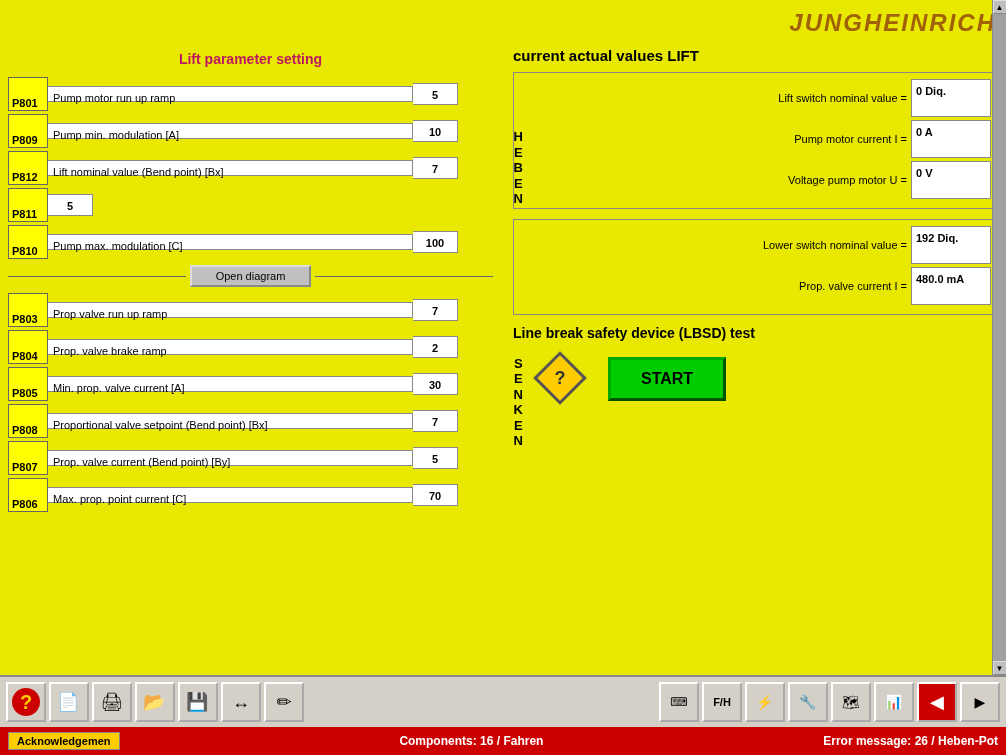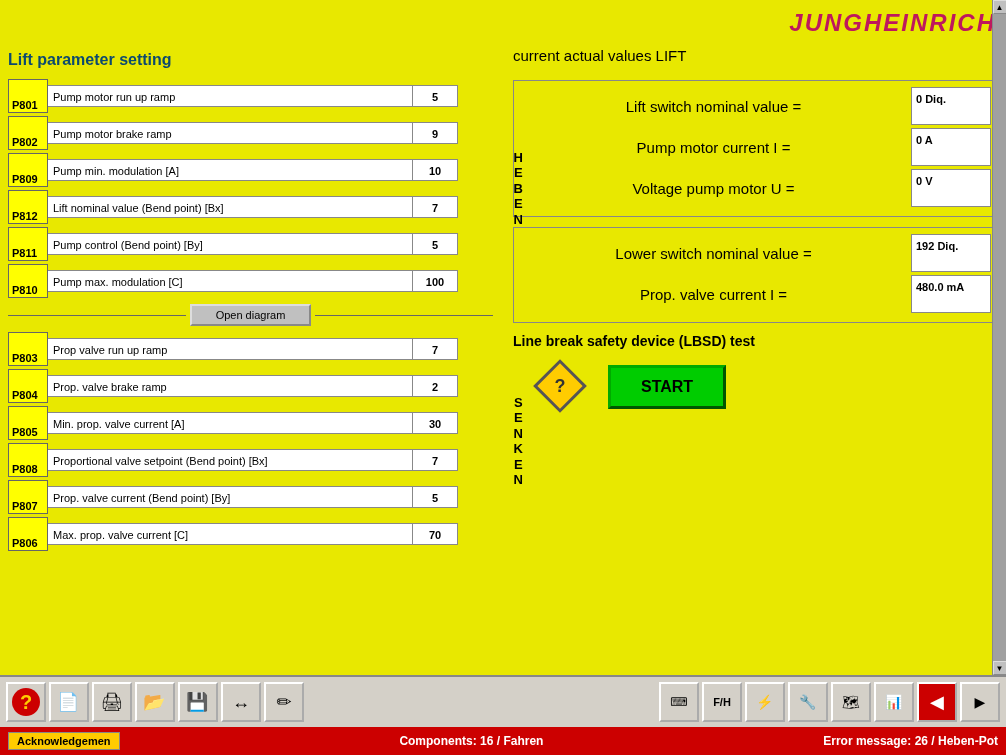--- a/index.html
+++ b/index.html
@@ -31,25 +31,26 @@
       gap: 10px;
     }
 
     
     .left-panel {
       flex: 1;
       max-width: 550px;
     }
 
     .panel-title {
-      font-size: 16px;
-      font-weight: bold;
-      color: #0c4a6e;
+      font-size: 14px;
+      font-weight: bold;
+      color: #be185d;
       margin-bottom: 6px;
       padding: 4px 0;
+      text-align: center;
     }
 
     .param-row {
       display: flex;
       align-items: center;
       margin-bottom: 3px;
       position: relative;
     }
 
     .param-id {
@@ -62,21 +63,21 @@
       text-align: left;
       height: 22px;
       line-height: 18px;
     }
 
     .param-label {
       flex: 1;
       background: white;
       border: 1px solid #888;
       border-left: none;
-      height: 22px;
+      height: 16px;
       padding: 2px 5px;
       font-size: 11px;
       line-height: 18px;
     }
 
     .param-value {
       width: 45px;
       background: white;
       border: 1px solid #888;
       border-left: none;
@@ -126,43 +127,43 @@
     }
 
     
     .right-panel {
       flex: 1;
       padding-left: 10px;
     }
 
     .right-title {
       font-size: 15px;
-      font-weight: normal;
+      font-weight: bold;
       color: #000;
-      margin-bottom: 16px;
+      margin-bottom: 8px;
     }
 
     .actual-values-box {
       background: #e8e800;
       border: 1px solid #888;
       padding: 6px;
       margin-bottom: 10px;
     }
 
     .actual-row {
       display: flex;
       align-items: center;
       margin-bottom: 3px;
     }
 
     .actual-label {
-      text-align: center;
+      text-align: right;
       padding-right: 4px;
       flex: 1;
-      font-size: 15px;
+      font-size: 11px;
       white-space: nowrap;
     }
 
     .actual-value {
       width: 80px;
       background: white;
       border: 1px solid #888;
       height: 38px;
       padding: 2px 4px;
       font-size: 11px;
@@ -296,53 +297,47 @@
       flex: 1;
       width: 100%;
       background: #a0a0a0;
     }
   </style>
 </head>
 <body>
 
 <div class="top-bar">
   <div style="display:flex;align-items:center;gap:2px;">
-    <span style="font-size:24px;font-weight:900;color:#be185d;font-style:italic;letter-spacing:2px;">JUNGHEINRICH</span>
+    <span style="font-size:24px;font-weight:900;color:#a16207;font-style:italic;letter-spacing:2px;">JUNGHEINRICH</span>
   </div>
 </div>
 
 <div class="main-content" style="padding-top:2px;">
 
   <div class="left-panel">
     <div class="panel-title">Lift parameter setting</div>
 
     <div class="section-wrapper" style="padding-right:35px;">
       <div class="param-row">
         <div class="param-id">P801</div>
         <div class="param-label">Pump motor run up ramp</div>
         <div class="param-value">5</div>
       </div>
       <div class="param-row">
-        <div class="param-id">P802</div>
-        <div class="param-label">Pump motor brake ramp</div>
-        <div class="param-value">9</div>
-      </div>
-      <div class="param-row">
         <div class="param-id">P809</div>
         <div class="param-label">Pump min. modulation  [A]</div>
         <div class="param-value">10</div>
       </div>
       <div class="param-row">
         <div class="param-id">P812</div>
         <div class="param-label">Lift nominal value (Bend point)  [Bx]</div>
         <div class="param-value">7</div>
       </div>
       <div class="param-row">
         <div class="param-id">P811</div>
-        <div class="param-label">Pump control (Bend point)  [By]</div>
         <div class="param-value">5</div>
       </div>
       <div class="param-row">
         <div class="param-id">P810</div>
         <div class="param-label">Pump max. modulation  [C]</div>
         <div class="param-value">100</div>
       </div>
 
       <div class="side-label">
         <span>H</span>
@@ -380,21 +375,21 @@
         <div class="param-label">Proportional valve setpoint (Bend point)  [Bx]</div>
         <div class="param-value">7</div>
       </div>
       <div class="param-row">
         <div class="param-id">P807</div>
         <div class="param-label">Prop. valve current (Bend point)  [By]</div>
         <div class="param-value">5</div>
       </div>
       <div class="param-row">
         <div class="param-id">P806</div>
-        <div class="param-label">Max. prop. valve current  [C]</div>
+        <div class="param-label">Max. prop. point current  [C]</div>
         <div class="param-value">70</div>
       </div>
 
       <div class="side-label">
         <span>S</span>
         <span>E</span>
         <span>N</span>
         <span>K</span>
         <span>E</span>
         <span>N</span>

